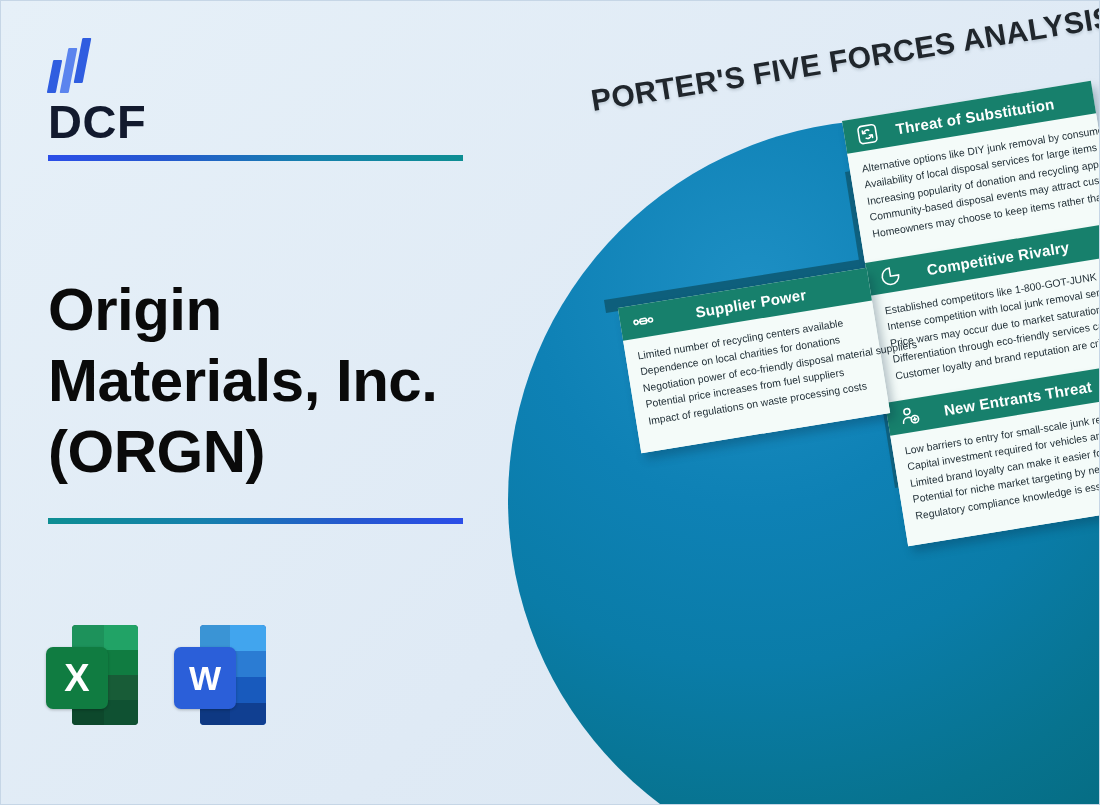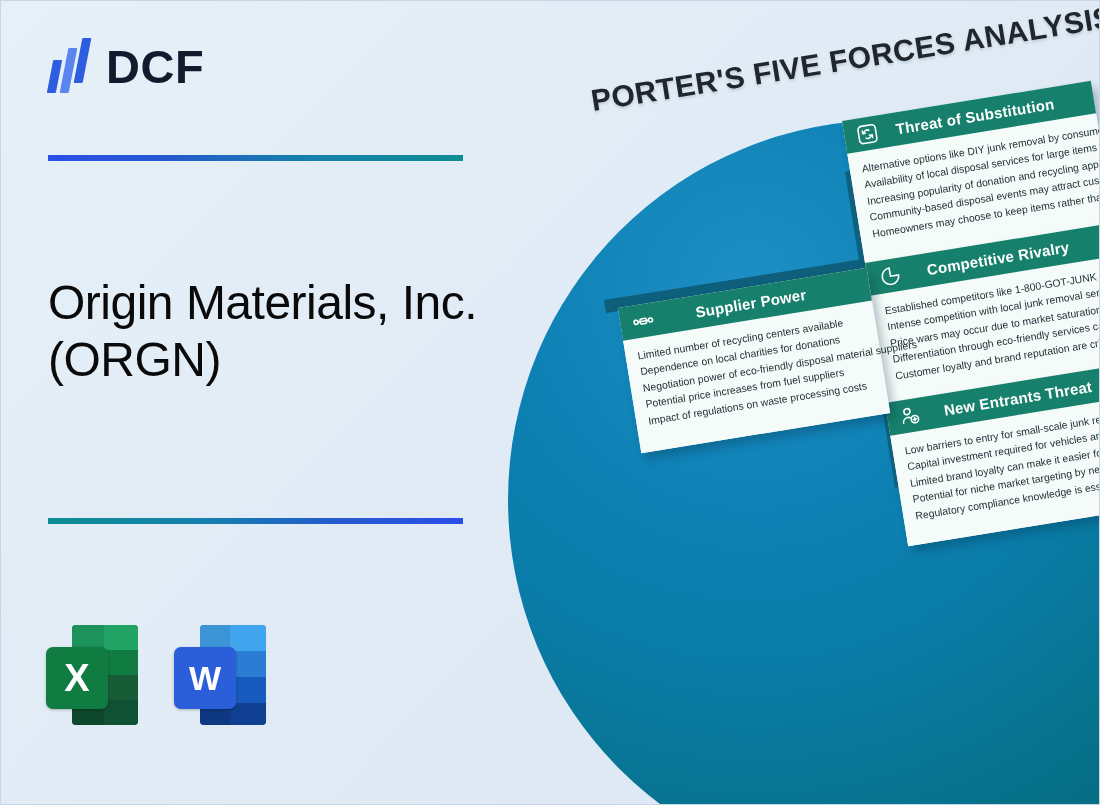--- a/index.html
+++ b/index.html
@@ -34,22 +34,22 @@
   .left-panel {
     position: absolute;
     left: 0; top: 0;
     width: 560px; height: 805px;
     z-index: 30;
   }
   .brand {
     position: absolute;
     left: 48px; top: 38px;
     display: flex;
-    align-items: center;
-    gap: 14px;
+    gap: 4px;
+    flex-direction: column;
   }
   .brand-mark {
     width: 44px; height: 56px;
     position: relative;
   }
   .brand-mark i {
     position: absolute;
     display: block;
     width: 9px;
     border-radius: 1px;
@@ -79,22 +79,22 @@
   .rule-bottom {
     top: 518px;
     background: linear-gradient(90deg, #0d8e93 0%, #1580ad 38%, #2558cf 72%, #2b4ee8 100%);
   }
 
   .doc-title {
     position: absolute;
     left: 48px;
     top: 275px;
     width: 440px;
-    font-size: 48px;
-    font-weight: 400;
+    font-size: 60px;
+    font-weight: 700;
     line-height: 1.18;
     color: #0a0a0a;
     letter-spacing: -0.5px;
   }
 
   .file-icons {
     position: absolute;
     left: 46px;
     top: 625px;
     display: flex;

